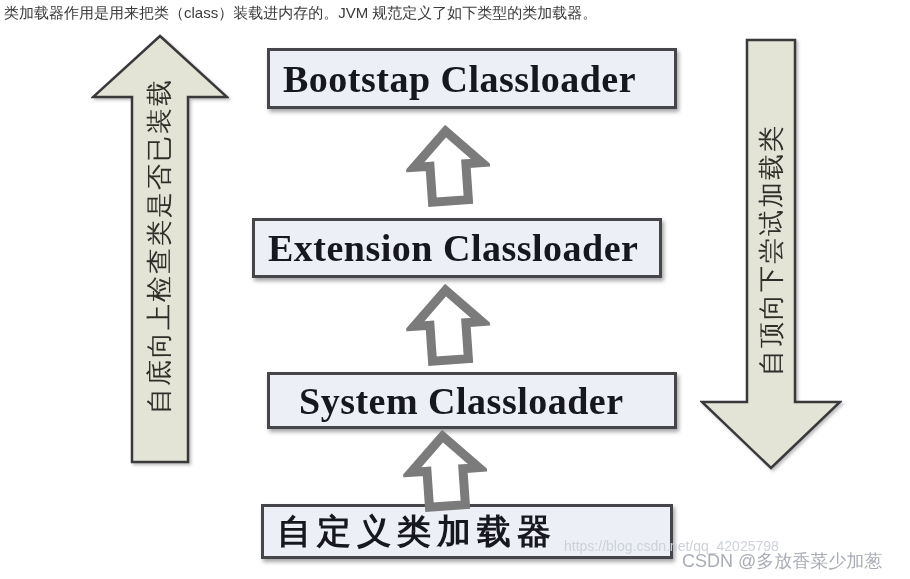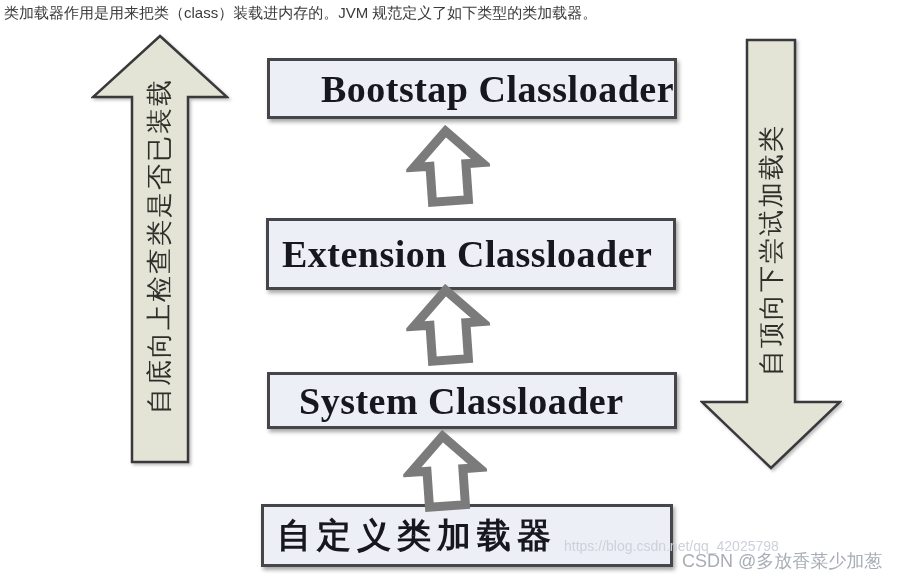--- a/index.html
+++ b/index.html
@@ -109,33 +109,33 @@
   <svg class="big-arrow" style="left:91px;top:34px;" width="138" height="430" viewBox="0 0 138 430">
     <polygon points="69,2 136,63 97,63 97,428 41,428 41,63 2,63"></polygon>
   </svg>
   <div class="v-text" style="left:-20px;top:230px;width:360px;height:32px;line-height:32px;">自底向上检查类是否已装载</div>
 
   <svg class="big-arrow" style="left:700px;top:38px;" width="142" height="432" viewBox="0 0 142 432">
     <polygon points="47,2 95,2 95,364 140,364 71,430 2,364 47,364"></polygon>
   </svg>
   <div class="v-text" style="left:622px;top:234px;width:300px;height:32px;line-height:32px;">自顶向下尝试加载类</div>
 
-  <div class="cl-box" style="left:267px;top:58px;width:410px;height:61px;justify-content:flex-end;">
+  <div class="cl-box" style="left:267px;top:48px;width:410px;height:61px;">
     <span class="label">Bootstap Classloader</span>
   </div>
 
-  <div class="cl-box" style="left:266px;top:218px;width:410px;height:72px;">
+  <div class="cl-box" style="left:252px;top:218px;width:410px;height:60px;">
     <span class="label">Extension Classloader</span>
   </div>
 
   <div class="cl-box" style="left:267px;top:372px;width:410px;height:57px;padding-left:29px;">
     <span class="label">System Classloader</span>
   </div>
 
-  <div class="cl-box" style="left:261px;top:504px;width:412px;height:63px;">
+  <div class="cl-box" style="left:261px;top:504px;width:412px;height:55px;">
     <span class="label-cjk">自定义类加载器</span>
   </div>
 
   <svg class="hollow-arrow" style="left:406px;top:125px;transform:rotate(-4deg);" width="84" height="82" viewBox="0 0 84 82">
     <path d="M42,6 L76,40 L60,40 L60,76 L24,76 L24,40 L8,40 Z"></path>
   </svg>
 
   <svg class="hollow-arrow" style="left:406px;top:284px;transform:rotate(-4deg);" width="84" height="82" viewBox="0 0 84 82">
     <path d="M42,6 L76,40 L60,40 L60,76 L24,76 L24,40 L8,40 Z"></path>
   </svg>

